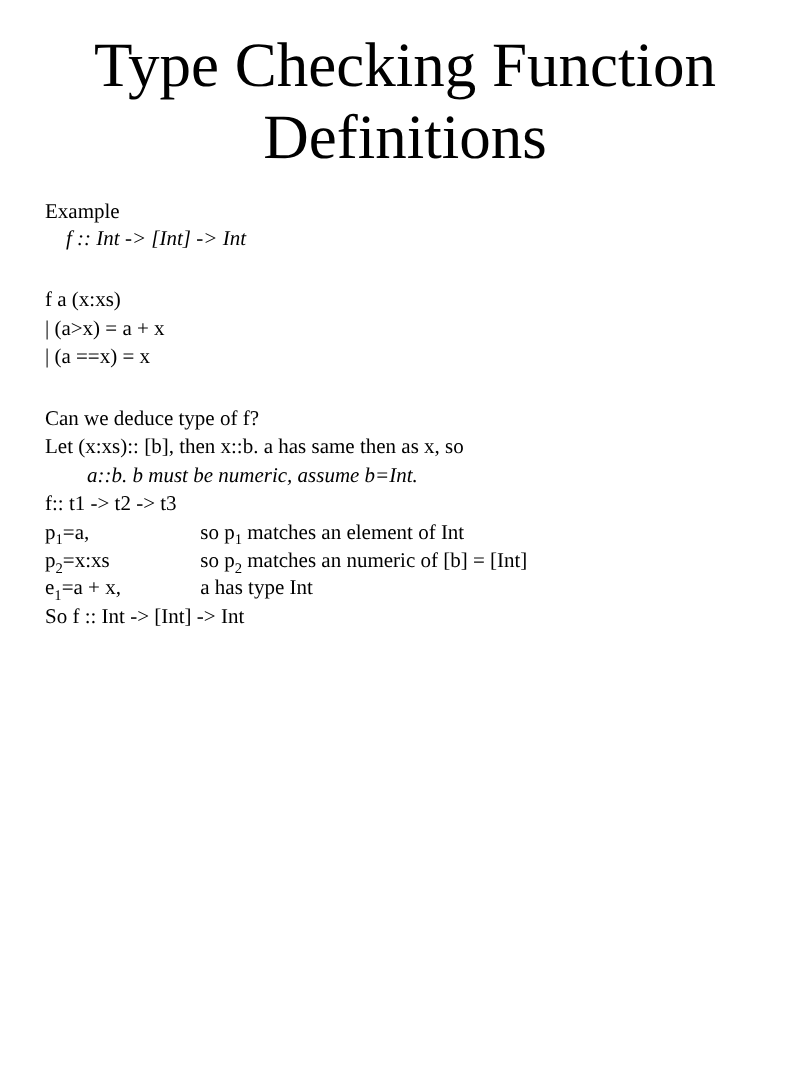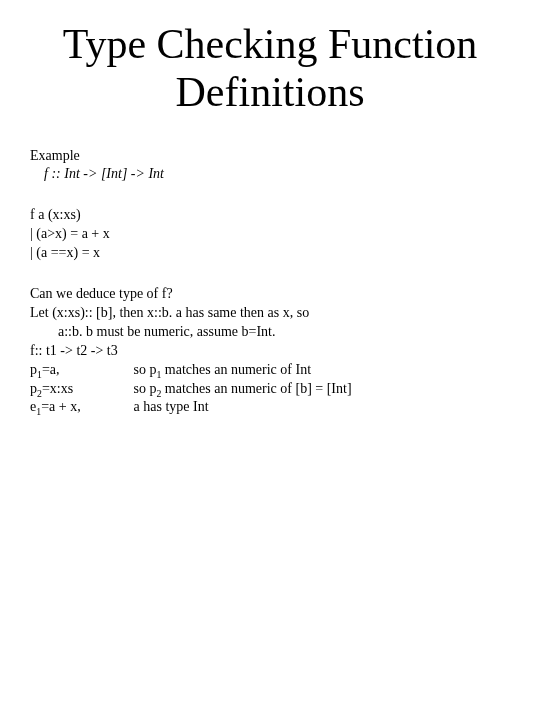--- a/index.html
+++ b/index.html
@@ -12,34 +12,35 @@
     color: #000;
   }
   .page {
     padding: 20px 30px 20px 30px;
     box-sizing: border-box;
   }
   .title {
     font-size: 42px;
     text-align: center;
     line-height: 1.15;
-    margin: 0 0 30px 0;
+    margin: 0 0 16px 0;
     font-weight: normal;
   }
   .block {
     font-size: 14px;
     line-height: 1.35;
     margin-bottom: 22px;
   }
   .ind {
     padding-left: 14px;
     font-style: italic;
   }
   .ind2 {
     padding-left: 28px;
+    font-style: italic;
   }
   .sub {
     font-size: 0.7em;
     vertical-align: sub;
     line-height: 0;
   }
   .italic {
   }
   .line {
     display: block;
@@ -74,28 +75,29 @@
   </div>
 
   <div class="block tight">
     <span class="line">Can we deduce type of f?</span>
     <span class="line">Let (x:xs):: [b],   then x::b.  a has same then as x, so</span>
     <span class="line ind2">a::b.  b must be numeric, assume b=Int.</span>
     <span class="line">f:: t1 -&gt; t2 -&gt; t3</span>
 
     <span class="line">
       <span class="col-left"><span>p</span><span class="sub">1</span><span>=a,</span></span>
-      <span><span>so  p</span><span class="sub">1</span><span class="italic"> matches</span><span> an numeric of Int</span></span>
+      <span><span>so  p</span><span class="sub">1</span><span class="italic"> matches</span><span> an element of Int</span></span>
     </span>
 
     <span class="line">
       <span class="col-left"><span>p</span><span class="sub">2</span><span>=x:xs</span></span>
       <span><span>so   p</span><span class="sub">2</span><span class="italic"> matches</span><span> an numeric of [b] = [Int]</span></span>
     </span>
 
     <span class="line">
       <span class="col-left"><span>e</span><span class="sub">1</span><span>=a + x,</span></span>
       <span>a    has type Int</span>
     </span>
 
+    <span class="line">So f :: Int -&gt; [Int] -&gt; Int</span>
   </div>
 
 </div>
 
 </body></html>

